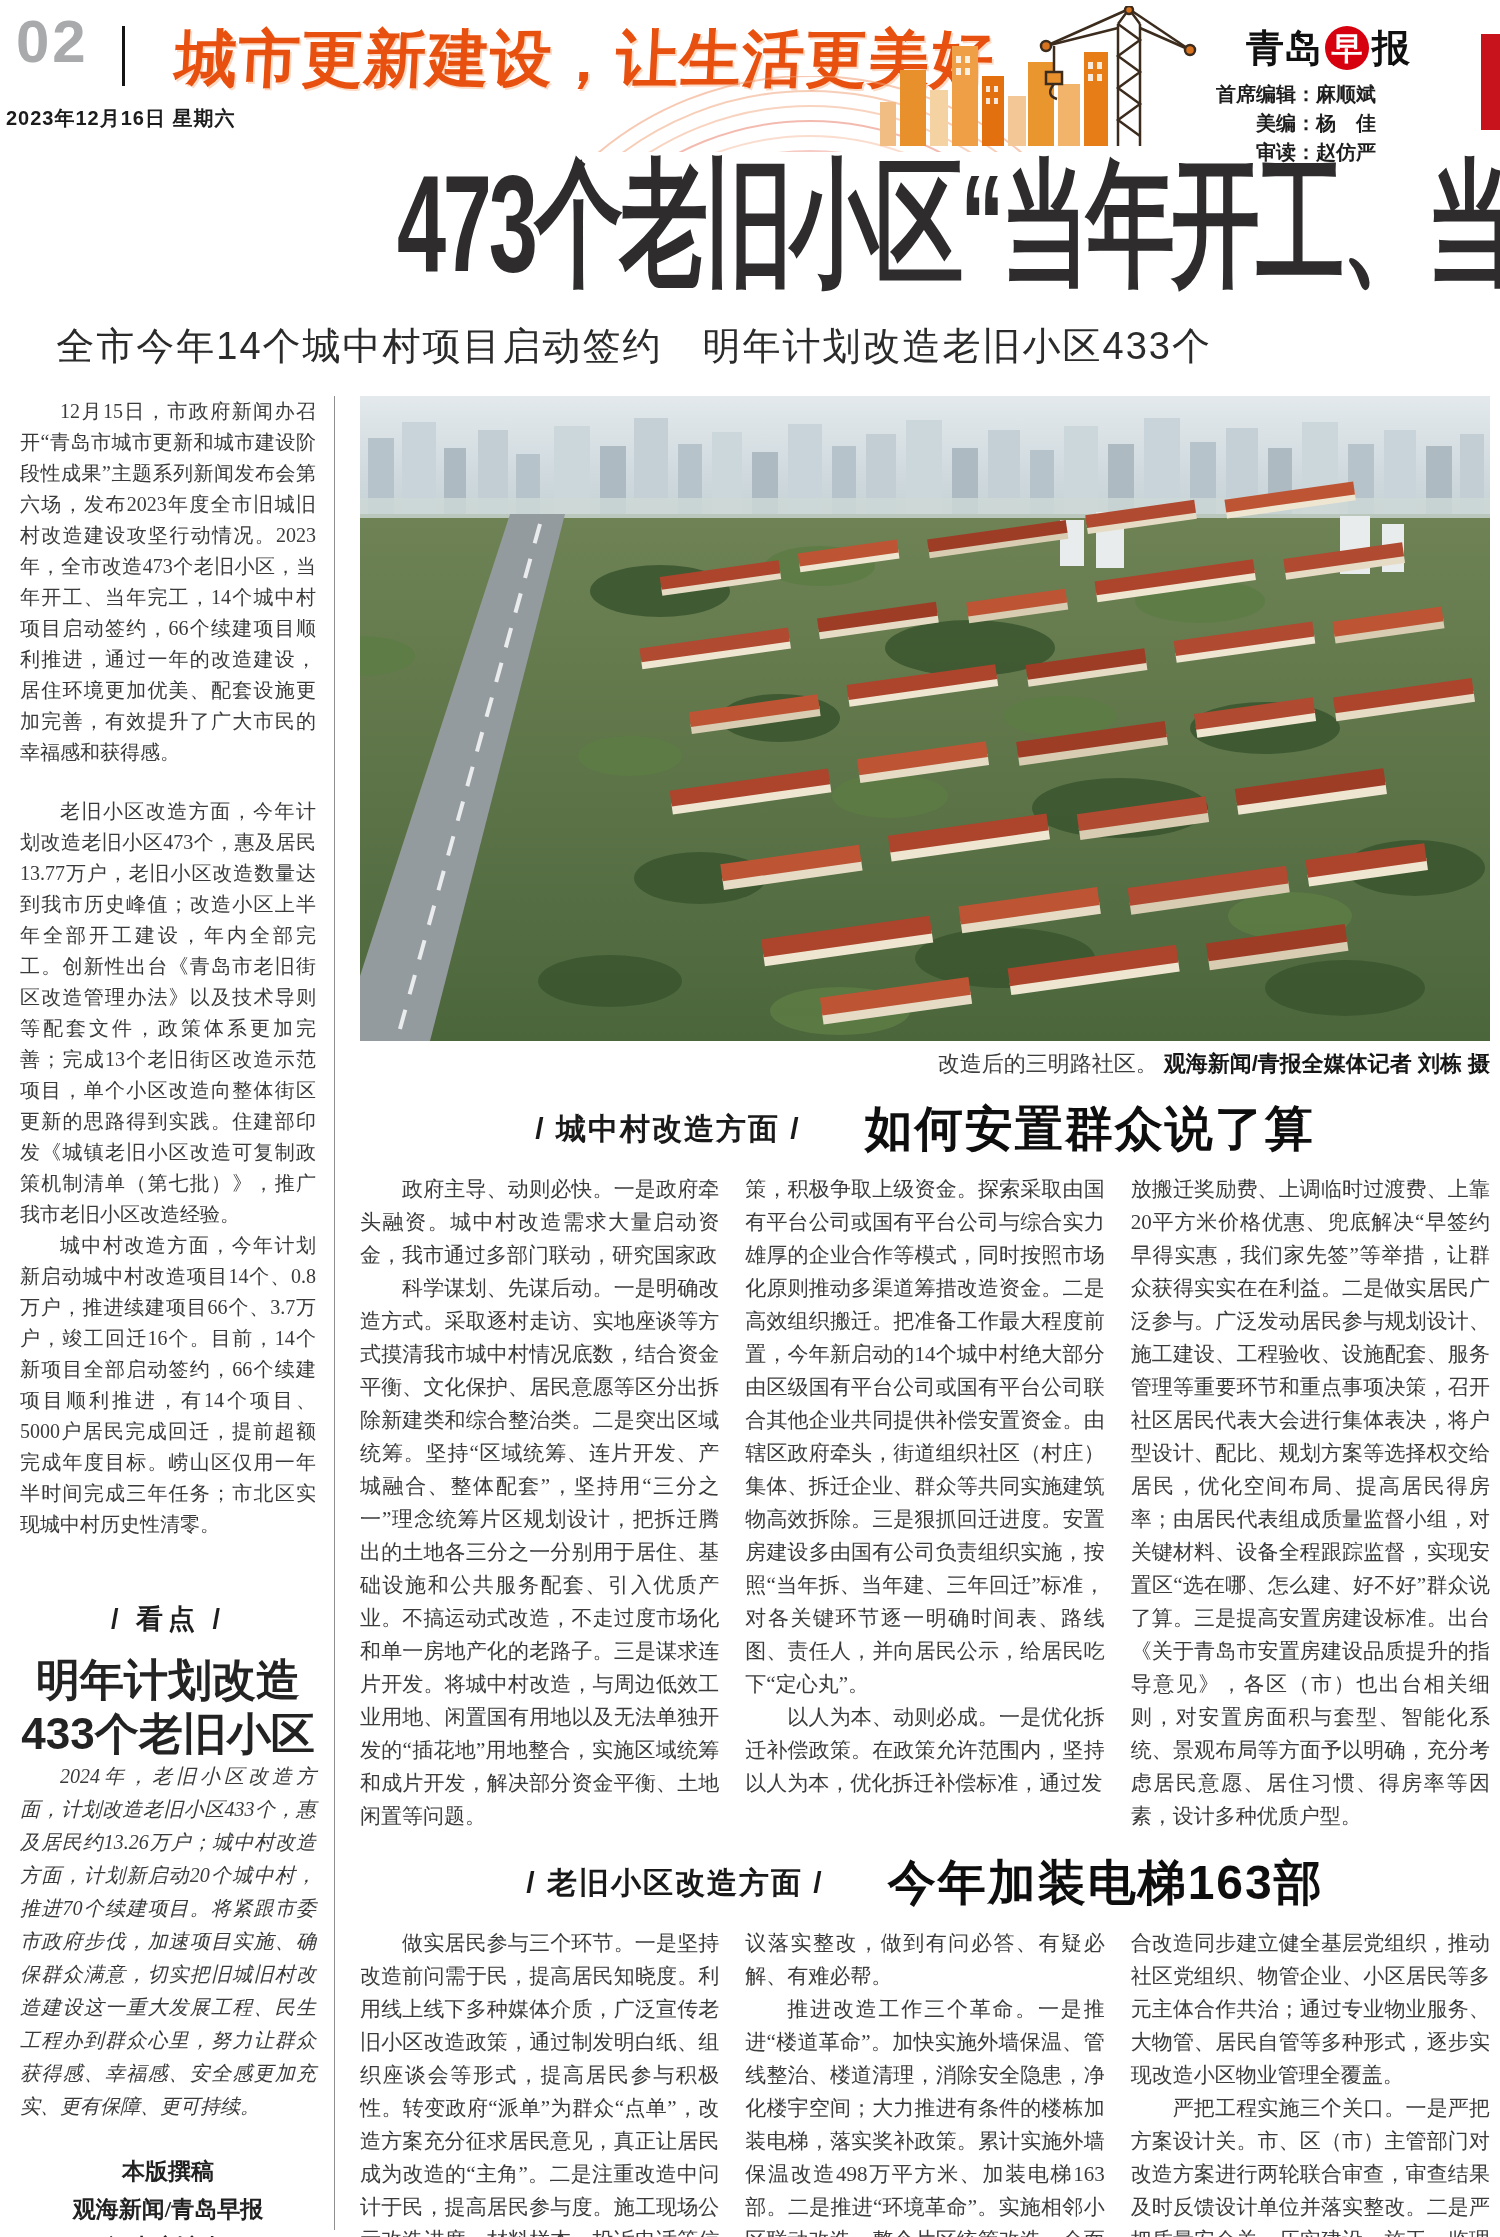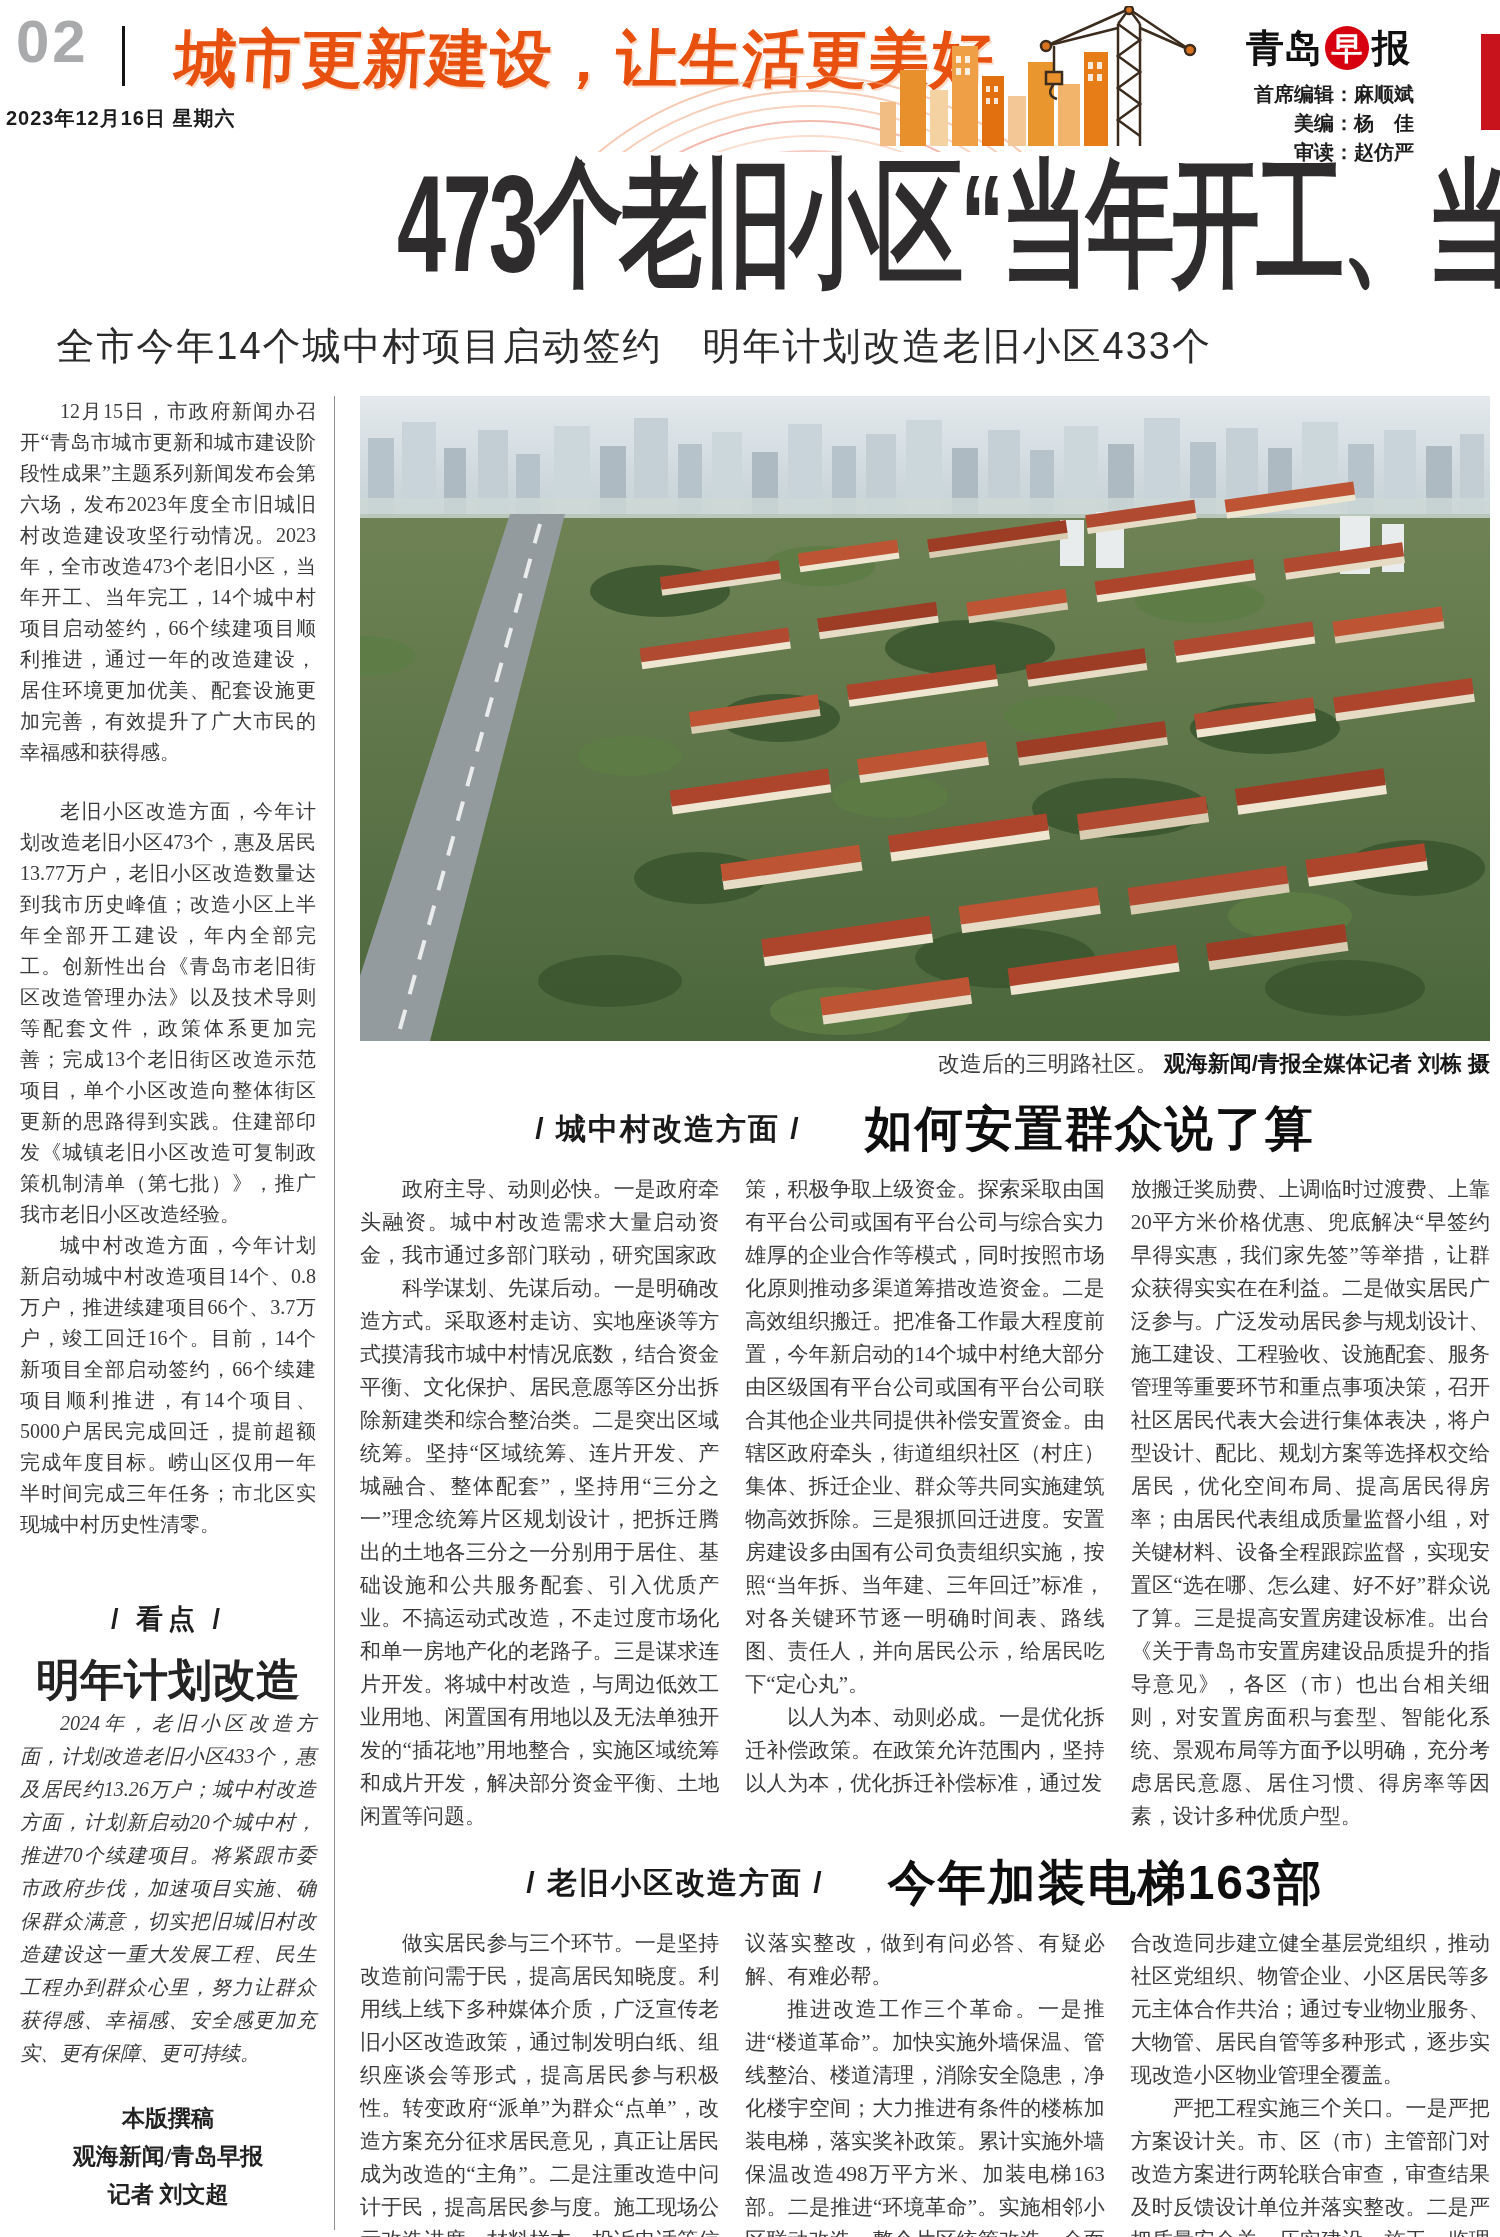--- a/index.html
+++ b/index.html
@@ -12,21 +12,21 @@
   .page-num-bar{left:122px;top:26px;width:3px;height:60px;background:#141414;}
   .page-date{left:6px;top:108px;font:600 20px/1 "Liberation Sans",sans-serif;color:#1c1c1c;letter-spacing:1px;}
   .banner{left:175px;top:28px;font:900 62px/1 "Liberation Sans",sans-serif;color:#e8500f;
           transform:skewX(-3deg);letter-spacing:1px;text-shadow:2px 2px 0 rgba(240,150,90,.35);}
   .arcs{left:430px;top:76px;width:760px;height:76px;overflow:hidden;pointer-events:none;}
   .skyline{left:878px;top:6px;width:330px;height:140px;}
   .masthead{left:1230px;top:26px;display:flex;align-items:center;gap:2px;
             font:900 38px/1 "Liberation Sans",sans-serif;color:#101010;margin-left:16px;}
   .masthead .circ{width:44px;height:44px;border-radius:50%;background:#d6000f;color:#fff;
             display:flex;align-items:center;justify-content:center;font-size:31px;margin:0 1px;}
-  .credits{left:1202px;top:80px;width:212px;text-align:right;
+  .credits{left:1164px;top:80px;width:212px;text-align:right;
            font:700 20px/29px "Liberation Serif",serif;color:#1e1e1e;}
   .red-flag{left:1481px;top:34px;width:19px;height:96px;background:#c8131c;}
 
   
   .headline-wrap{top:146px;left:0;width:1500px;text-align:center;white-space:nowrap;}
   .headline{display:inline-block;font:900 138px/1.12 "Liberation Sans",sans-serif;color:#2e2c2d;
             letter-spacing:-5px;transform:scaleX(.64);transform-origin:center;}
   .subtitle{top:324px;left:0;width:1212px;text-align:right;
             font:400 38px/1.2 "Liberation Sans",sans-serif;color:#2b2b2b;letter-spacing:2px;}
 
@@ -144,20 +144,21 @@
 <div class="abs subtitle">全市今年14个城中村项目启动签约　明年计划改造老旧小区433个</div>
 
 <div class="abs leftcol">
   <p class="gap">12月15日，市政府新闻办召开“青岛市城市更新和城市建设阶段性成果”主题系列新闻发布会第六场，发布2023年度全市旧城旧村改造建设攻坚行动情况。2023年，全市改造473个老旧小区，当年开工、当年完工，14个城中村项目启动签约，66个续建项目顺利推进，通过一年的改造建设，居住环境更加优美、配套设施更加完善，有效提升了广大市民的幸福感和获得感。</p>
   <p>老旧小区改造方面，今年计划改造老旧小区473个，惠及居民13.77万户，老旧小区改造数量达到我市历史峰值；改造小区上半年全部开工建设，年内全部完工。创新性出台《青岛市老旧街区改造管理办法》以及技术导则等配套文件，政策体系更加完善；完成13个老旧街区改造示范项目，单个小区改造向整体街区更新的思路得到实践。住建部印发《城镇老旧小区改造可复制政策机制清单（第七批）》，推广我市老旧小区改造经验。</p>
   <p>城中村改造方面，今年计划新启动城中村改造项目14个、0.8万户，推进续建项目66个、3.7万户，竣工回迁16个。目前，14个新项目全部启动签约，66个续建项目顺利推进，有14个项目、5000户居民完成回迁，提前超额完成年度目标。崂山区仅用一年半时间完成三年任务；市北区实现城中村历史性清零。</p>
 
   <div class="kd-label">/ 看点 /</div>
   <div class="kd-title">
     <div>明年计划改造</div>
+    <div>433个老旧小区</div>
   </div>
   <p class="kd-body">2024年，老旧小区改造方面，计划改造老旧小区433个，惠及居民约13.26万户；城中村改造方面，计划新启动20个城中村，推进70个续建项目。将紧跟市委市政府步伐，加速项目实施、确保群众满意，切实把旧城旧村改造建设这一重大发展工程、民生工程办到群众心里，努力让群众获得感、幸福感、安全感更加充实、更有保障、更可持续。</p>
 
   <div class="byline">
     <div>本版撰稿</div>
     <div>观海新闻/青岛早报</div>
     <div>记者 刘文超</div>
   </div>
 </div>
 

